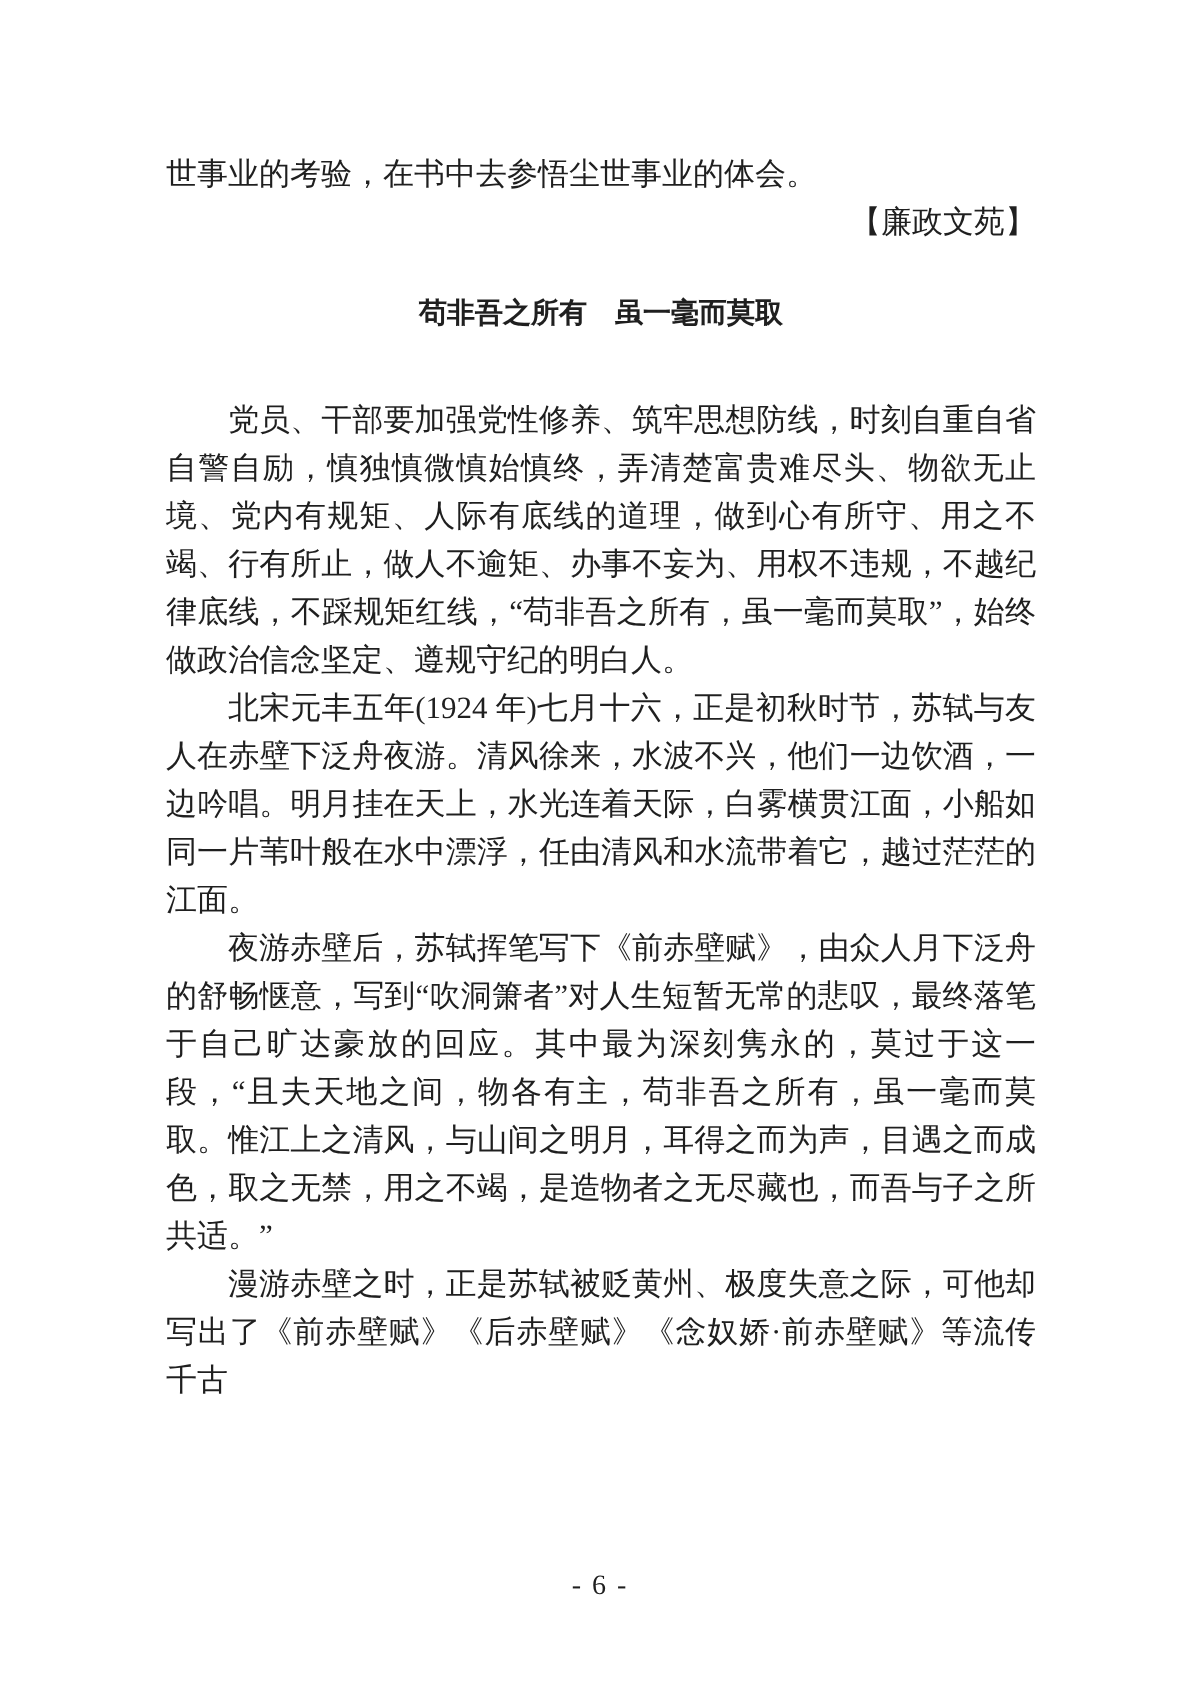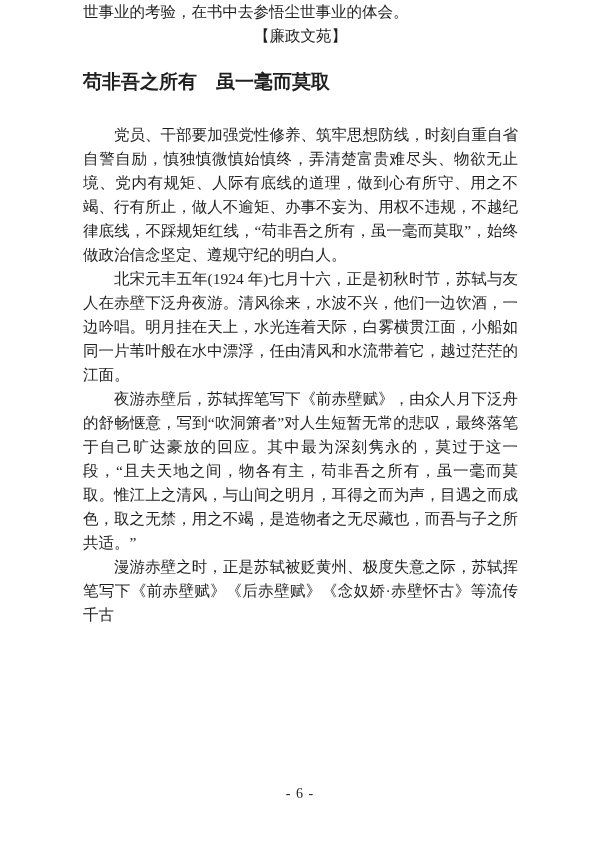--- a/index.html
+++ b/index.html
@@ -14,43 +14,45 @@
     background: #ffffff;
     overflow: hidden;
     font-family: "Liberation Serif", "DejaVu Serif", serif;
     color: #1f1f1f;
   }
   .content {
     position: absolute;
     left: 83px;
     top: 0;
     width: 435px;
+    padding-top: 76px;
     font-size: 15.5px;
     line-height: 24px;
     text-align: justify;
     text-justify: inter-character;
   }
   .content p {
     margin: 0;
     text-indent: 2em;
   }
   .content p.no-indent {
     text-indent: 0;
   }
   .section-label {
     margin-top: 25px;
     text-indent: 0 !important;
-    text-align: center;
+    text-align: right;
   }
   .article-title {
     margin-top: 21px;
     margin-bottom: 0;
-    font-size: 19px;
+    font-size: 14px;
     font-weight: bold;
     line-height: 26px;
+    text-align: center;
     text-indent: 0;
   }
   .first-body {
     margin-top: 28px !important;
   }
   .footer {
     position: absolute;
     top: 786px;
     left: 0;
     width: 600px;
@@ -73,18 +75,18 @@
 
     <h1 class="article-title">苟非吾之所有　虽一毫而莫取</h1>
 
     <p class="first-body">党员、干部要加强党性修养、筑牢思想防线，时刻自重自省自警自励，慎独慎微慎始慎终，弄清楚富贵难尽头、物欲无止境、党内有规矩、人际有底线的道理，做到心有所守、用之不竭、行有所止，做人不逾矩、办事不妄为、用权不违规，不越纪律底线，不踩规矩红线，“苟非吾之所有，虽一毫而莫取”，始终做政治信念坚定、遵规守纪的明白人。</p>
 
 
     <p>北宋元丰五年(1924 年)七月十六，正是初秋时节，苏轼与友人在赤壁下泛舟夜游。清风徐来，水波不兴，他们一边饮酒，一边吟唱。明月挂在天上，水光连着天际，白雾横贯江面，小船如同一片苇叶般在水中漂浮，任由清风和水流带着它，越过茫茫的江面。</p>
 
     <p>夜游赤壁后，苏轼挥笔写下《前赤壁赋》，由众人月下泛舟的舒畅惬意，写到“吹洞箫者”对人生短暂无常的悲叹，最终落笔于自己旷达豪放的回应。其中最为深刻隽永的，莫过于这一段，“且夫天地之间，物各有主，苟非吾之所有，虽一毫而莫取。惟江上之清风，与山间之明月，耳得之而为声，目遇之而成色，取之无禁，用之不竭，是造物者之无尽藏也，而吾与子之所共适。”</p>
 
-    <p>漫游赤壁之时，正是苏轼被贬黄州、极度失意之际，苏轼挥笔写下《前赤壁赋》《后赤壁赋》《念奴娇·赤壁怀古》等流传千古</p>
+    <p>漫游赤壁之时，正是苏轼被贬黄州、极度失意之际，可他却写出了《前赤壁赋》《后赤壁赋》《念奴娇·前赤壁赋》等流传千古</p>
 
   </div>
 
   <div class="footer">- 6 -</div>
 </div>
 
 </body></html>

